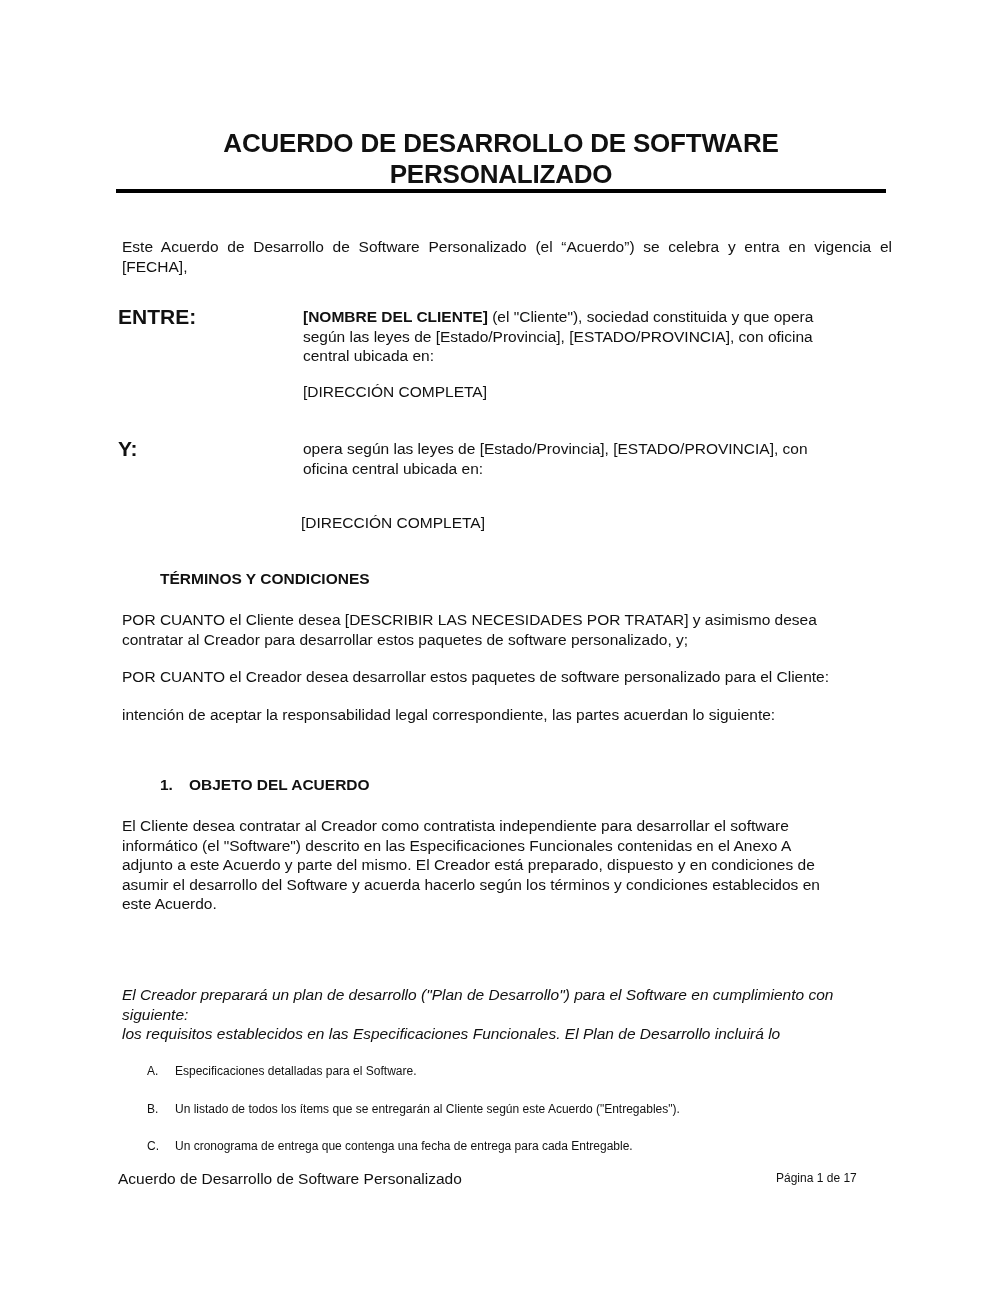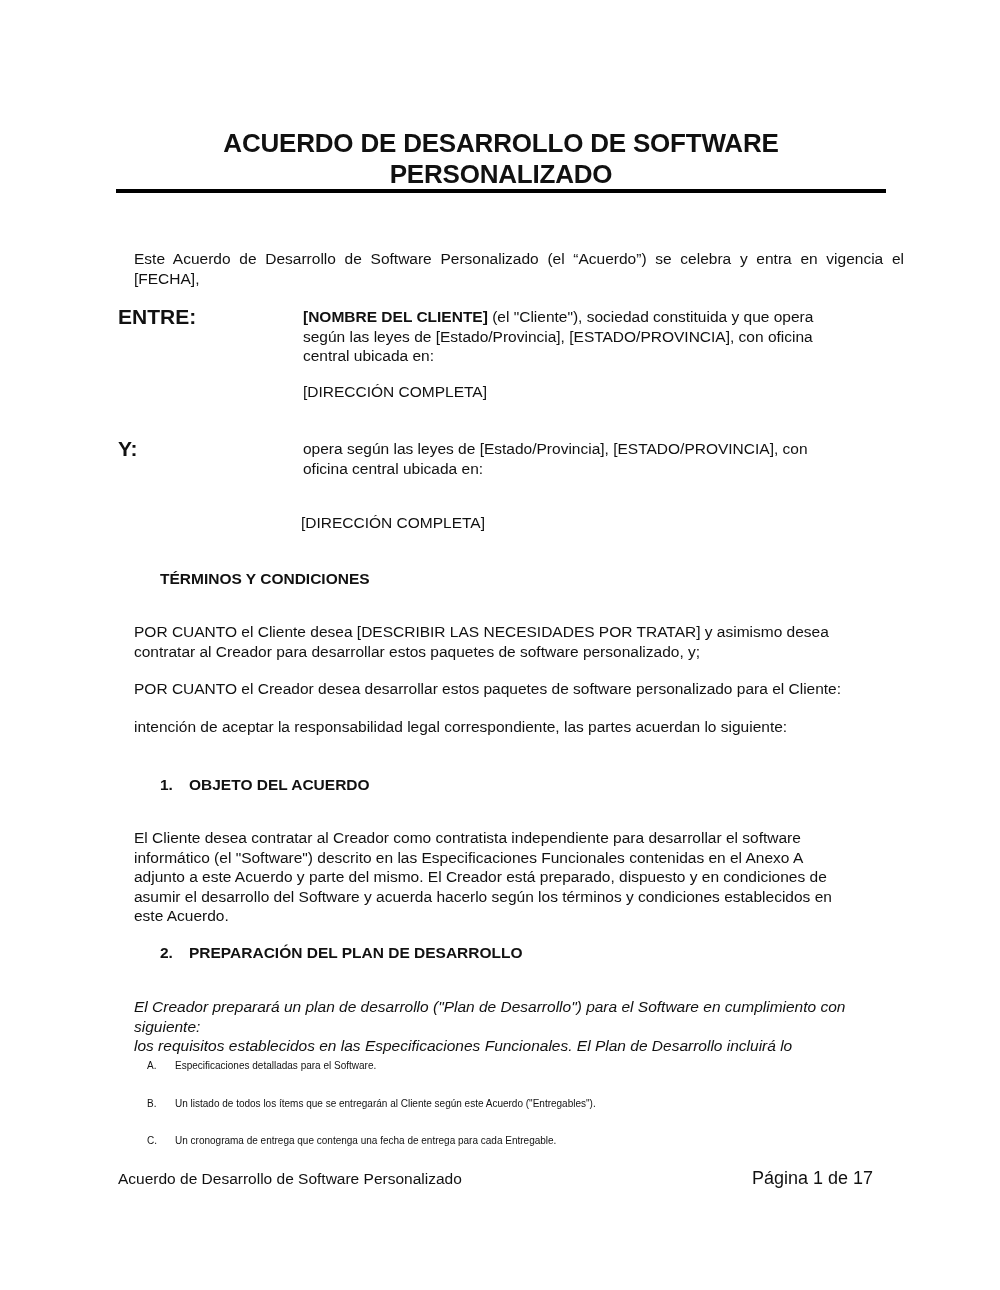--- a/index.html
+++ b/index.html
@@ -2,30 +2,30 @@
 <html><head>
 <meta charset="utf-8">
 <style>
   html, body { margin: 0; padding: 0; background: #ffffff; }
   body { width: 1000px; height: 1290px; position: relative; overflow: hidden;
          font-family: "Liberation Sans", sans-serif; color: #111; }
   .page { position: absolute; left: 0; top: 0; width: 1000px; height: 1290px; }
   .title { position: absolute; left: 116px; width: 770px; top: 128px; text-align: center;
            font-weight: bold; font-size: 26px; line-height: 31px; letter-spacing: -0.2px; }
   .rule { position: absolute; left: 116px; width: 770px; top: 189px; height: 4px; background: #000; }
-  .p { position: absolute; left: 118px; width: 770px; font-size: 15.5px; line-height: 19.5px; margin: 16px; }
+  .p { position: absolute; left: 118px; width: 770px; font-size: 15.5px; line-height: 19.5px; margin: 4px; }
   .label { position: absolute; left: 118px; font-weight: bold; font-size: 21px; line-height: 19.5px; }
   .party { position: absolute; left: 303px; width: 580px; font-size: 15.5px; line-height: 19.5px; margin: 0; }
   .b { font-weight: bold; }
   .h { position: absolute; left: 118px; font-weight: bold; font-size: 15.5px; line-height: 19.5px; margin-left: 42px; }
   .h .num { display: inline-block; width: 29px; }
-  .li { position: absolute; left: 147px; font-size: 10px; line-height: 19.5px; }
+  .li { position: absolute; left: 147px; font-size: 12px; line-height: 19.5px; margin-top: 6px; }
   .li .letter { display: inline-block; width: 28px; }
   .footer-left { position: absolute; left: 118px; top: 1169px; font-size: 15.5px; line-height: 19.5px; }
-  .footer-right { position: absolute; left: 752px; top: 1169px; font-size: 18px; line-height: 19.5px; }
+  .footer-right { position: absolute; left: 776px; top: 1169px; font-size: 12px; line-height: 19.5px; }
 </style>
 </head>
 <body>
 
 <div class="page">
 
   <div class="title">
     <div>ACUERDO DE DESARROLLO DE SOFTWARE</div>
     <div>PERSONALIZADO</div>
   </div>
@@ -68,23 +68,20 @@
     <span class="num">1.</span><span>OBJETO DEL ACUERDO</span>
   </div>
   <div class="p" style="top:812px;">
     <div>El Cliente desea contratar al Creador como contratista independiente para desarrollar el software</div>
     <div>informático (el "Software") descrito en las Especificaciones Funcionales contenidas en el Anexo A</div>
     <div>adjunto a este Acuerdo y parte del mismo. El Creador está preparado, dispuesto y en condiciones de</div>
     <div>asumir el desarrollo del Software y acuerda hacerlo según los términos y condiciones establecidos en</div>
     <div>este Acuerdo.</div>
   </div>
 
-  <div class="h" style="top:943px;">
-    <span class="num">2.</span><span>PREPARACIÓN DEL PLAN DE DESARROLLO</span>
-  </div>
   <div class="p" style="top:981px;font-style:italic;">
     <div>El Creador preparará un plan de desarrollo ("Plan de Desarrollo") para el Software en cumplimiento con</div>
     <div>siguiente:</div>
     <div>los requisitos establecidos en las Especificaciones Funcionales. El Plan de Desarrollo incluirá lo</div>
   </div>
 
   <div class="li" style="top:1056px;">
     <span class="letter">A.</span><span>Especificaciones detalladas para el Software.</span>
   </div>
   <div class="li" style="top:1094px;">

